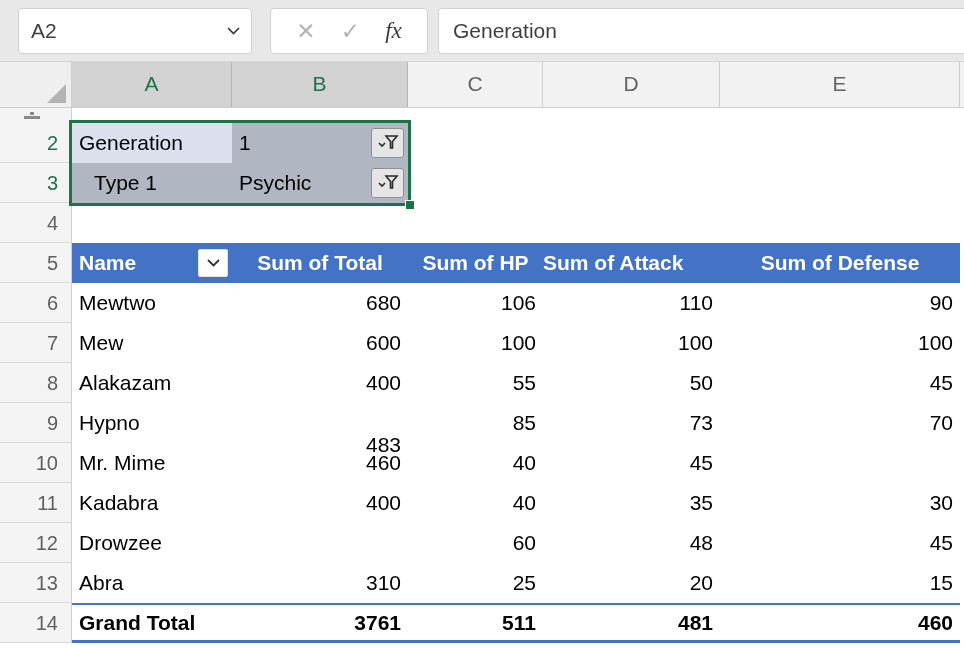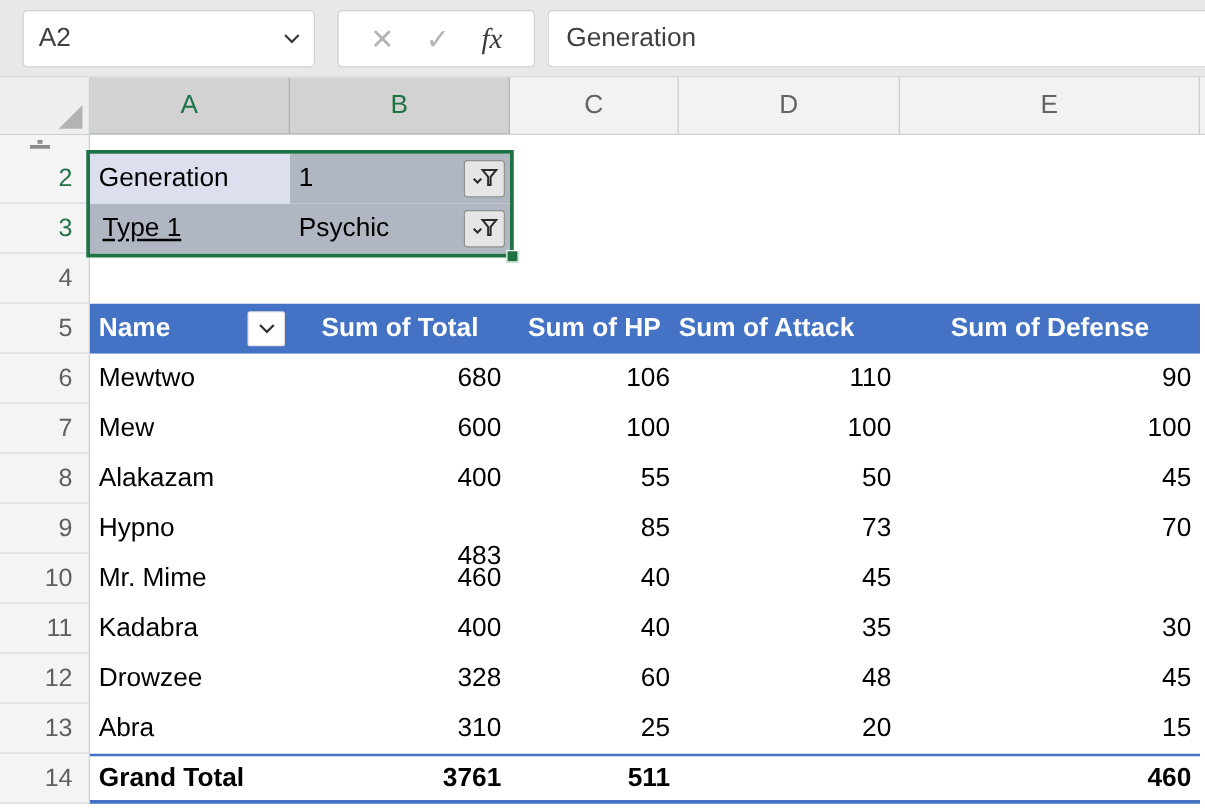--- a/index.html
+++ b/index.html
@@ -35,21 +35,21 @@
 
   
   .rowhdrs { position:absolute; left:0; top:123px; width:72px; height:520px; background:#f4f4f4; border-right:1px solid #cfcfcf; }
   .rowcell { width:72px; height:40px; line-height:40px; text-align:right; padding-right:14px; font-size:20px; color:#5f5f5f; border-bottom:1px solid #d9d9d9; }
   .rowcell.selrow { color:#1f7245; }
 
   
   .cell { position:absolute; height:40px; line-height:40px; font-size:21px; color:#000; }
   .a2 { left:72px; top:123px; width:160px; background:#dce0ee; padding-left:7px; }
   .b2 { left:232px; top:123px; width:176px; background:#b1b6c3; padding-left:7px; }
-  .a3 { left:72px; top:163px; width:160px; background:#b1b6c3; padding-left:10px;text-decoration:underline; }
+  .a3 { left:72px; top:163px; width:160px; background:#b1b6c3; padding-left:22px; }
   .b3 { left:232px; top:163px; width:176px; background:#b1b6c3; padding-left:7px; }
   .filterbtn { position:absolute; right:4px; top:5px; width:33px; height:30px; background:#e5e5e5; border:1px solid #909090; border-radius:3px; display:flex; align-items:center; justify-content:center; padding:0; cursor:default; }
   .selborder { position:absolute; left:69px; top:120px; width:342px; height:86px; border:3px solid #1f7245; pointer-events:none; }
   .fillhandle { position:absolute; left:405px; top:200px; width:10px; height:10px; background:#1f7245; border:1.5px solid #ffffff; }
 
   
   .phdr { position:absolute; left:72px; top:243px; width:888px; height:40px; background:#4472c4; }
   .phcell { position:absolute; top:0; height:40px; line-height:40px; color:#fff; font-weight:bold; font-size:21px; }
   .ph0 { left:0; width:160px; padding-left:7px; text-align:left; }
   .ph1 { left:160px; width:176px; text-align:center; }
@@ -201,34 +201,34 @@
       </div>
       <div class="prow">
         <div class="pcell pl" style="left: 0px; width: 160px;">Kadabra</div>
         <div class="pcell pr" style="left: 160px; width: 176px;">400</div>
         <div class="pcell pr" style="left: 336px; width: 135px;">40</div>
         <div class="pcell pr" style="left: 471px; width: 177px;">35</div>
         <div class="pcell pr" style="left: 648px; width: 240px;">30</div>
       </div>
       <div class="prow">
         <div class="pcell pl" style="left: 0px; width: 160px;">Drowzee</div>
-        <div class="pcell pr" style="left: 160px; width: 176px;">328</div>
         <div class="pcell pr" style="left: 336px; width: 135px;">60</div>
         <div class="pcell pr" style="left: 471px; width: 177px;">48</div>
         <div class="pcell pr" style="left: 648px; width: 240px;">45</div>
       </div>
       <div class="prow">
         <div class="pcell pl" style="left: 0px; width: 160px;">Abra</div>
         <div class="pcell pr" style="left: 160px; width: 176px;">310</div>
         <div class="pcell pr" style="left: 336px; width: 135px;">25</div>
         <div class="pcell pr" style="left: 471px; width: 177px;">20</div>
         <div class="pcell pr" style="left: 648px; width: 240px;">15</div>
       </div>
     </div>
 
   <div class="gtrow">
     <div class="pcell pl" style="left:0;width:160px">Grand Total</div>
     <div class="pcell pr" style="left:160px;width:176px">3761</div>
     <div class="pcell pr" style="left:336px;width:135px">511</div>
+    <div class="pcell pr" style="left:471px;width:177px">481</div>
     <div class="pcell pr" style="left:648px;width:240px">460</div>
   </div>
 
 </div>
 
 </body></html>

